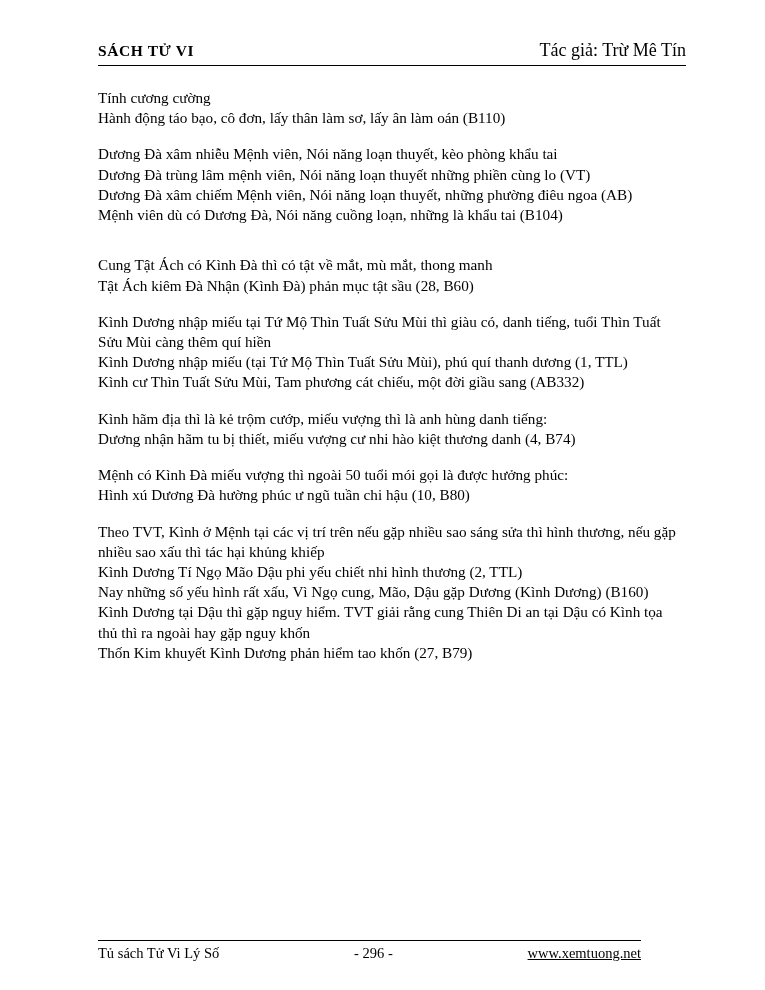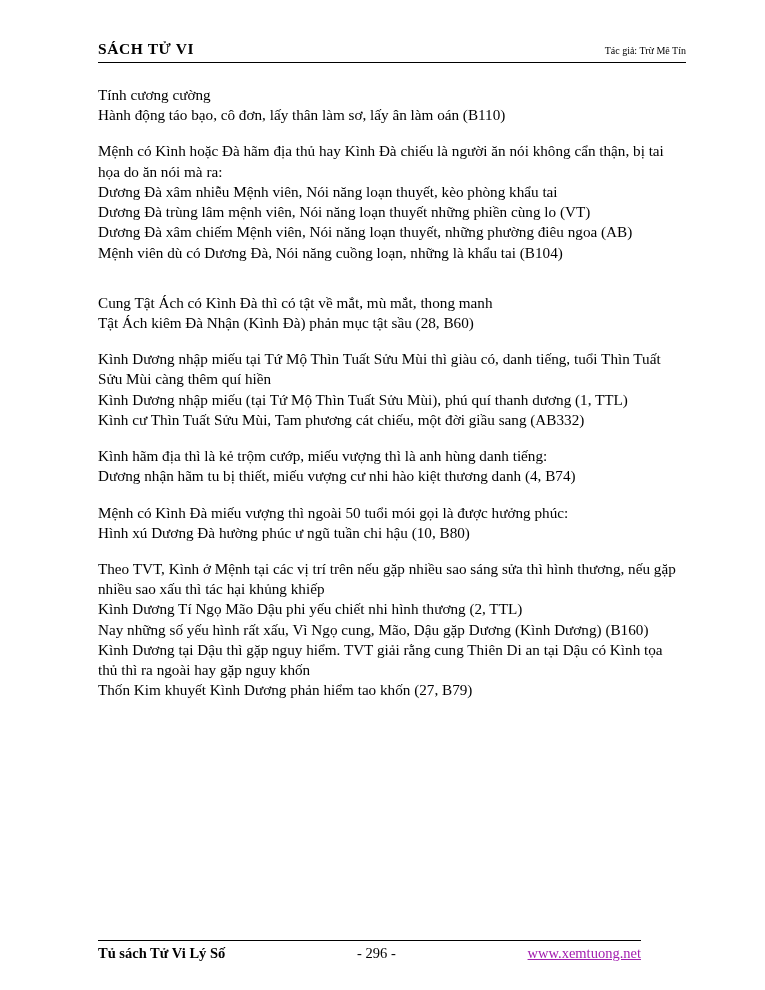--- a/index.html
+++ b/index.html
@@ -29,21 +29,21 @@
     padding-bottom: 4px;
     border-bottom: 1.5px solid #000;
     width: 588px;
   }
   .header-left {
     font-weight: bold;
     font-size: 15.5px;
     letter-spacing: 0.6px;
   }
   .header-right {
-    font-size: 10px;
+    font-size: 18px;
   }
   
   .content {
     width: 588px;
     margin-top: 22px;
     font-size: 15.2px;
     line-height: 1.33;
     text-align: left;
   }
   .para {
@@ -59,28 +59,28 @@
     position: absolute;
     left: 98px;
     right: 79px;
     bottom: 28px;
     border-top: 1.5px solid #000;
     padding-top: 4px;
     display: flex;
     align-items: baseline;
     font-size: 14.5px;
   }
-  .footer-left { flex: 0 0 auto; font-weight: bold; }
+  .footer-left { flex: 0 0 auto; }
   .footer-center {
     flex: 1 1 auto;
     text-align: center;
   }
   .footer-right {
     flex: 0 0 auto;
-    color: #a21caf;
+    color: #000000;
     text-decoration: underline;
   }
 </style>
 </head>
 <body>
 
 <div class="page">
 
   <div class="header">
     <div class="header-left">SÁCH TỬ VI</div>
@@ -89,21 +89,20 @@
 
   <div class="content">
 
     <div>
       <div class="para">Tính cương cường</div>
       <div class="para">Hành động táo bạo, cô đơn, lấy thân làm sơ,  lấy ân làm oán (B110)</div>
     </div>
     <div class="gap-m"></div>
 
     <div>
-      <div class="para">Mệnh có Kình hoặc Đà hãm địa thủ hay Kình Đà chiếu là người ăn nói không cẩn thận, bị tai họa do ăn nói mà ra:</div>
       <div class="para">Dương Đà xâm nhiễu Mệnh viên, Nói năng loạn thuyết, kèo phòng khẩu tai</div>
       <div class="para">Dương Đà trùng lâm mệnh viên, Nói năng loạn thuyết những phiền cùng lo (VT)</div>
       <div class="para">Dương Đà xâm chiếm Mệnh viên, Nói năng loạn thuyết, những phường điêu ngoa (AB)</div>
       <div class="para">Mệnh viên dù có Dương Đà, Nói năng cuồng loạn, những là khẩu tai (B104)</div>
     </div>
     <div class="gap-l"></div>
 
     <div>
       <div class="para">Cung Tật Ách có Kình Đà thì có tật về mắt, mù mắt, thong manh</div>
       <div class="para">Tật Ách kiêm Đà Nhận (Kình Đà) phản mục tật sầu (28, B60)</div>

